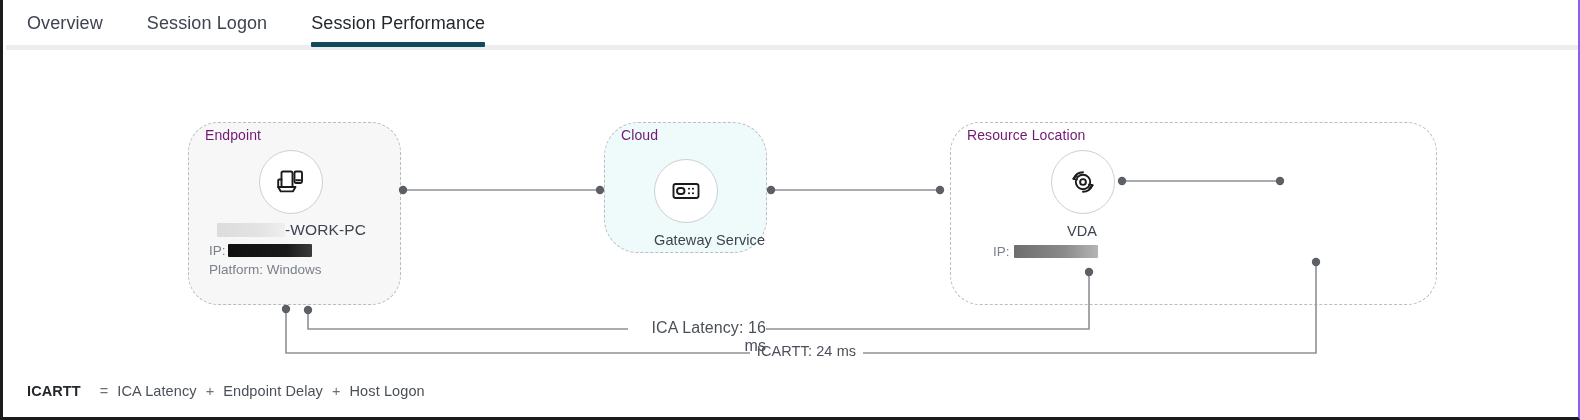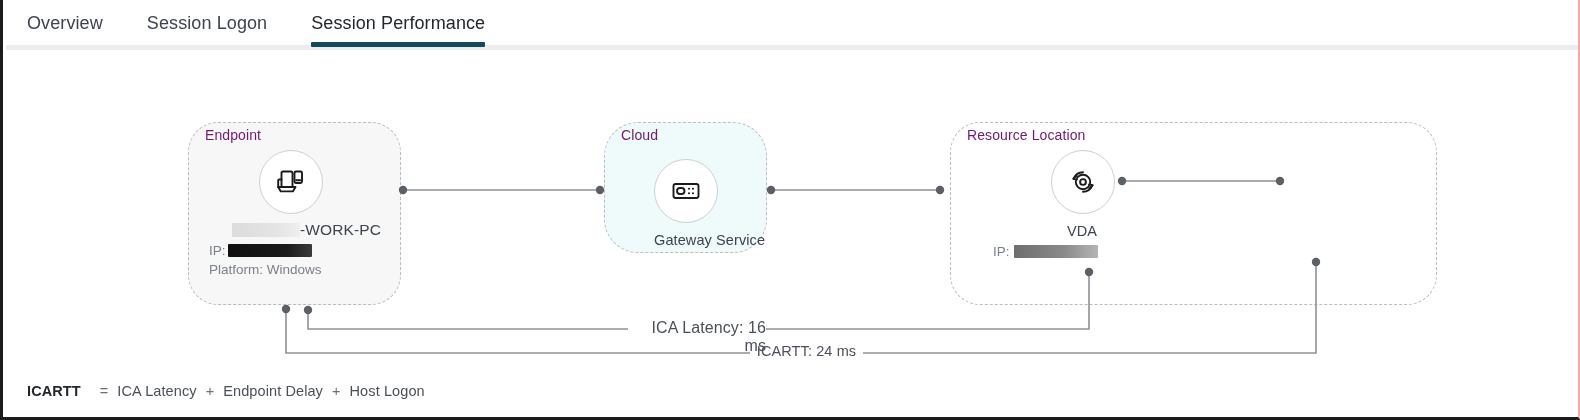--- a/index.html
+++ b/index.html
@@ -6,21 +6,21 @@
   body{
     width:1580px;height:420px;overflow:hidden;position:relative;
     font-family:"Liberation Sans","DejaVu Sans",sans-serif;
     color:#333333;-webkit-font-smoothing:antialiased;
   }
   .page{
     position:absolute;left:0;top:0;width:1580px;height:420px;
     box-sizing:border-box;
     border-left:3px solid #1b1b1b;
     border-bottom:3px solid #1b1b1b;
-    border-right:2px solid #fca5a5;
+    border-right:2px solid #8b5cf6;
     background:#ffffff;
   }
 
   
   .tabbar{
     position:absolute;left:0;top:0;width:100%;height:49px;
     background:#ffffff;
   }
   .tabbar-underline{
     position:absolute;left:3px;top:45px;right:0;height:5px;background:#ededed;
@@ -168,21 +168,21 @@
             <rect x="7.5" y="6.5" width="11" height="15.5" rx="1.6"></rect>
             <rect x="20.5" y="6.5" width="7.5" height="11.5" rx="1.4"></rect>
             <line x1="22.2" y1="15.3" x2="26.3" y2="15.3"></line>
             <path d="M7.5 14.5 H5.2 a1 1 0 0 0 -1 1 V22"></path>
             <path d="M4.2 22 H21.5 l-2.6 4.4 H6.8 z"></path>
           </g>
         </svg>
       </span>
     </div>
   </div>
-  <div class="name-redacted" style="position:absolute;left:216px;top:221px;width:175px;justify-content:center;">
+  <div class="name-redacted" style="position:absolute;left:201px;top:221px;width:175px;justify-content:center;">
     <span class="redact redact-light" style="width:68px;height:14px;"></span>
       <span>-WORK-PC</span>
   </div>
 
   <div class="meta-block" style="left:206px;top:241px;">
     <div class="meta-line">
       <span>IP:</span>
         <span class="redact redact-dark" style="width:84px;height:13px;margin-left:2px;"></span>
     </div>
     <div class="meta-line">Platform: Windows</div>

